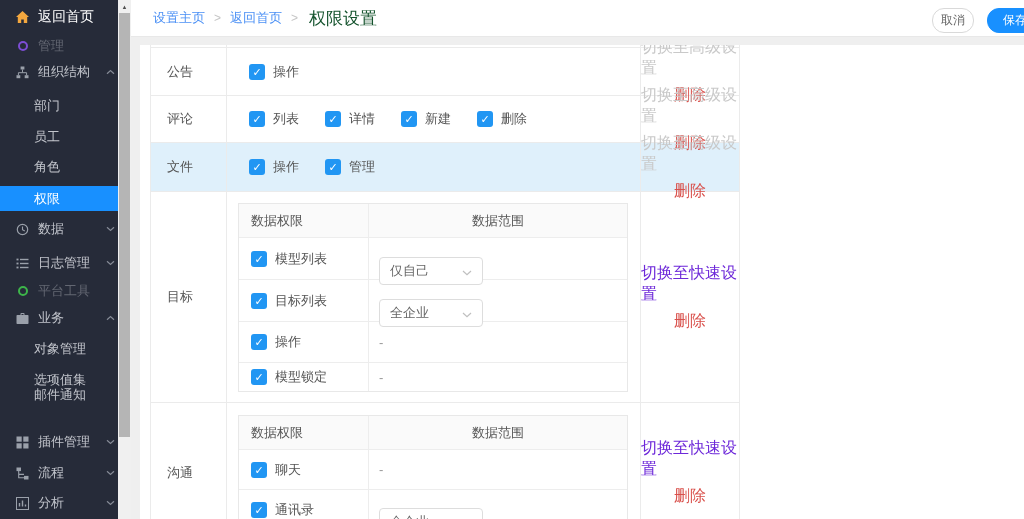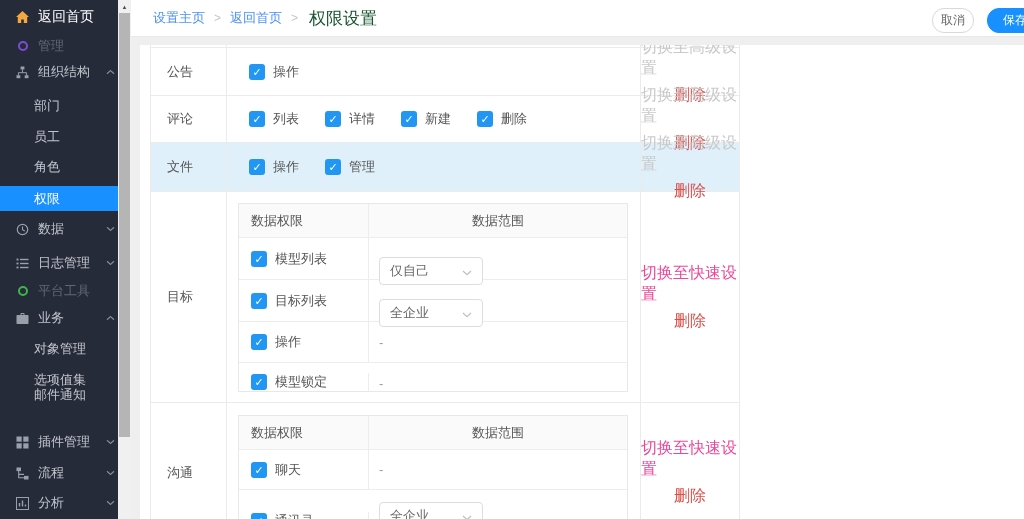--- a/index.html
+++ b/index.html
@@ -42,34 +42,34 @@
   #ptable{position:absolute;left:10px;top:0;width:590px;box-sizing:border-box;
           border-left:1px solid #ebebeb;border-right:1px solid #ebebeb;}
   .prow{display:flex;border-bottom:1px solid #ebebeb;box-sizing:border-box;background:#fff;}
   .prow.hl{background:#dff0fb;}
   .c-name{width:76px;border-right:1px solid #ebebeb;display:flex;align-items:center;padding-left:16px;
           box-sizing:border-box;color:#555;font-size:13px;flex:none;}
   .c-perms{width:414px;border-right:1px solid #ebebeb;display:flex;align-items:center;padding-left:22px;
            box-sizing:border-box;gap:26px;flex:none;}
   .c-perms.nested{align-items:flex-start;padding-left:0;}
   .c-act{flex:1;display:flex;flex-direction:column;align-items:center;justify-content:center;gap:6px;font-size:16px;}
-  .act-toggle{color:#ec4899;cursor:pointer;}
+  .act-toggle{color:#6d28d9;cursor:pointer;}
   .act-toggle.disabled{color:#c9c9c9;}
   .act-del{color:#d9504b;cursor:pointer;}
 
   .cb-wrap{display:flex;align-items:center;}
   .cb{width:16px;height:16px;background:#2196f3;border-radius:3px;display:inline-flex;align-items:center;
       justify-content:center;flex:none;cursor:pointer;color:#fff;font-size:11px;line-height:16px;}
   .cb::after{content:"✓";font-weight:bold;}
   .cb-label{color:#555;font-size:13px;margin-left:8px;}
 
   
   .ntable{width:390px;border:1px solid #e8e8e8;box-sizing:border-box;margin-left:11px;background:#fff;}
   .nt-row{display:flex;border-bottom:1px solid #ededed;box-sizing:border-box;}
-  .nt-row:last-child{border-bottom:none;align-items:flex-end;}
+  .nt-row:last-child{border-bottom:none;}
   .nt-head{background:#fafafa;height:34px;}
   .nt-c1{width:130px;border-right:1px solid #ededed;display:flex;align-items:center;padding-left:12px;box-sizing:border-box;flex:none;}
   .nt-c2{flex:1;display:flex;align-items:center;padding-left:10px;box-sizing:border-box;}
   .nt-head .nt-c1{color:#555;font-size:13px;}
   .nt-head .nt-c2{justify-content:center;padding-left:0;color:#555;font-size:13px;}
   .dash{color:#999;font-size:13px;}
   .sel{width:104px;height:28px;border:1px solid #ddd;border-radius:4px;background:#fff;display:flex;align-items:center;
        justify-content:space-between;padding:0 10px;box-sizing:border-box;cursor:pointer;margin-top:24px;}
   .sel-val{font-size:13px;color:#666;}
 </style>

